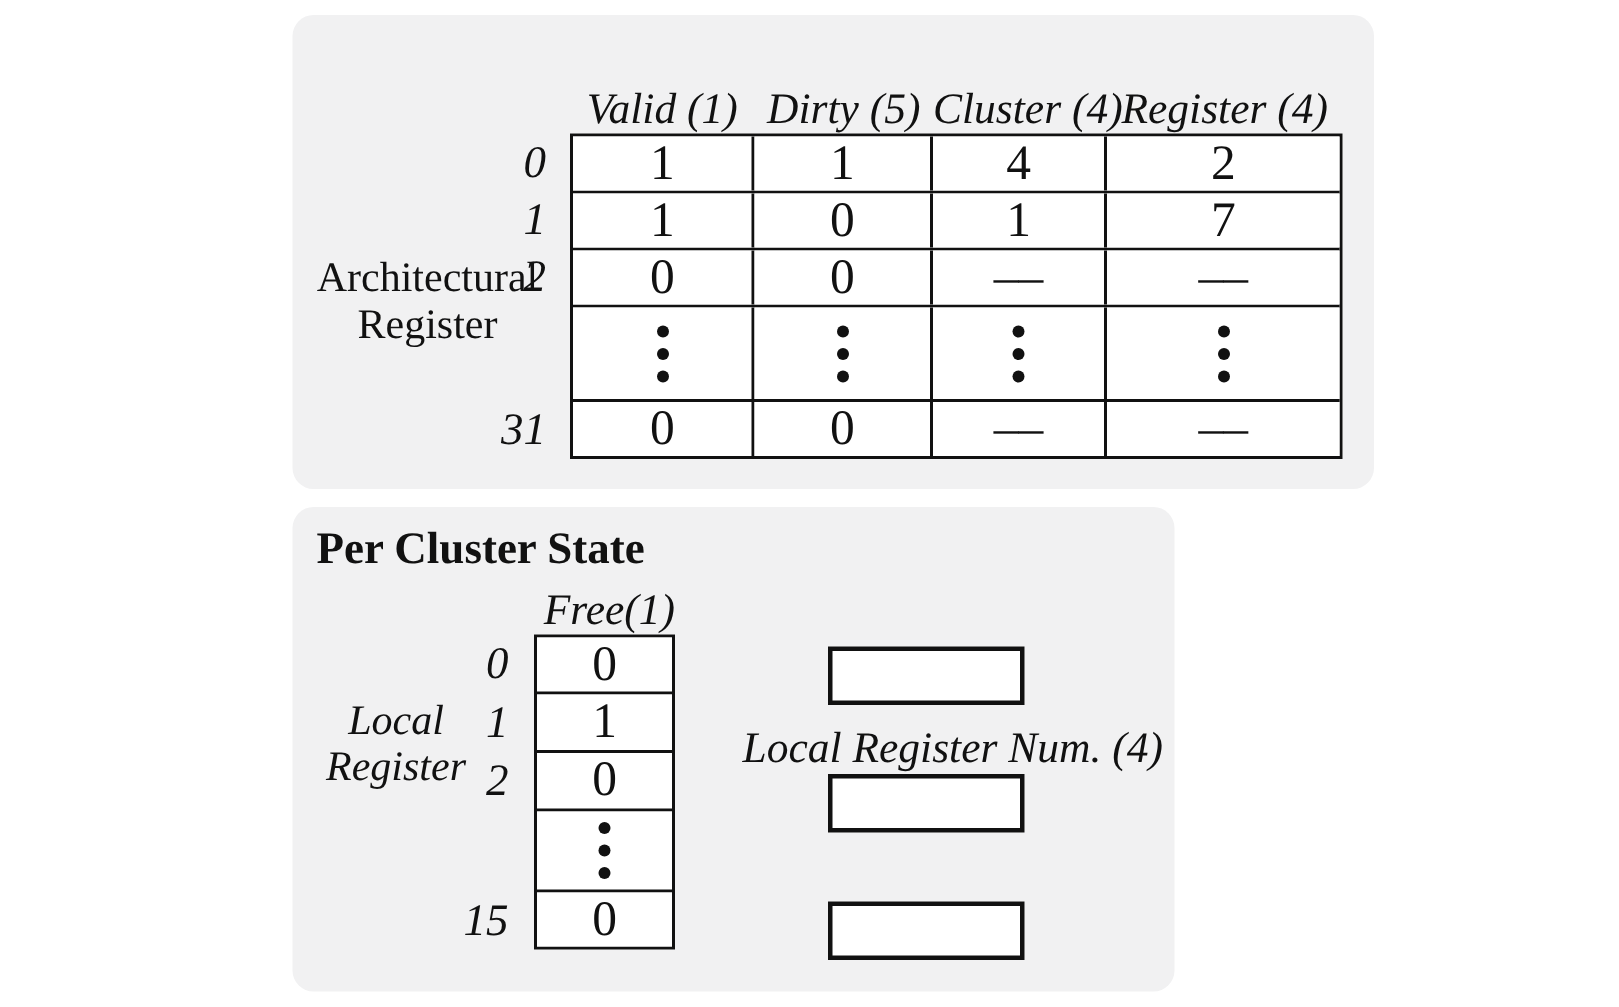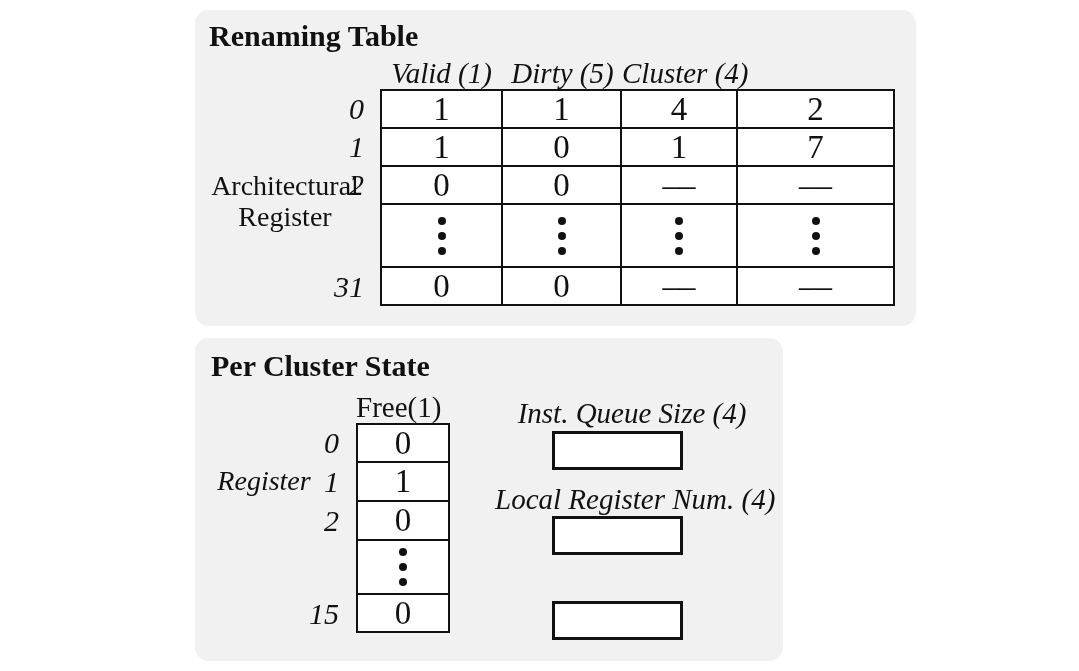--- a/index.html
+++ b/index.html
@@ -35,21 +35,21 @@
   .rt-cell:last-child{border-right:none;}
   .rt-cell:nth-child(1){width:121px;}
   .rt-cell:nth-child(2){width:119px;}
   .rt-cell:nth-child(3){width:116px;}
   .rt-cell:nth-child(4){width:155px;}
 
   .row-label{position:absolute;left:0;width:175px;text-align:right;font-style:italic;font-size:30px;line-height:30px;padding-right:6px;}
   .axis-label{position:absolute;left:0;top:160px;width:180px;text-align:center;font-size:28px;line-height:31px;}
 
   
-  .free-header{position:absolute;left:161px;top:55px;width:94px;text-align:left;font-size:29px;line-height:28px;white-space:nowrap;}
+  .free-header{position:absolute;left:161px;top:55px;width:94px;text-align:right;font-style:italic;font-size:29px;line-height:28px;white-space:nowrap;}
   .free-table{position:absolute;left:161px;top:85px;width:94px;height:210px;border:2px solid var(--line);background:var(--cell-bg);}
   .free-row{display:flex;align-items:center;justify-content:center;border-bottom:2px solid var(--line);font-size:33px;background:var(--cell-bg);}
   .free-row:last-child{border-bottom:none;}
   .free-row.h38{height:38px;}
   .free-row.h39{height:39px;}
   .free-row.h54{height:54px;}
   .free-row.h36{height:36px;}
   .free-label{position:absolute;left:0;width:152px;text-align:right;font-style:italic;font-size:30px;line-height:30px;padding-right:8px;}
   .local-axis{position:absolute;left:2px;top:127px;width:134px;text-align:center;font-style:italic;font-size:28px;line-height:31px;}
 
@@ -60,26 +60,26 @@
   
   .vdots{display:flex;flex-direction:column;align-items:center;justify-content:center;gap:7px;}
   .vdots i{display:block;width:8px;height:8px;border-radius:50%;background:var(--line);}
 </style>
 </head>
 <body>
 
 <div class="page">
 
   <section class="panel panel-top">
-    <h2 class="panel-title">Renaming Table</h2>
 
     <div class="rt-headers">
       <span>Valid (1)</span>
       <span>Dirty (5)</span>
       <span>Cluster (4)</span>
+      <span>Register (4)</span>
     </div>
 
     <div class="row-label" style="top:84px">0</div>
     <div class="row-label" style="top:122px">1</div>
     <div class="row-label" style="top:160px">2</div>
     <div class="row-label" style="top:262px">31</div>
 
     <div class="axis-label">
       <div>Architectural</div>
       <div>Register</div>
@@ -147,38 +147,38 @@
     <h2 class="panel-title">Per Cluster State</h2>
 
     <div class="free-header">Free(1)</div>
 
     <div class="free-label" style="top:90px">0</div>
     <div class="free-label" style="top:129px">1</div>
     <div class="free-label" style="top:168px">2</div>
     <div class="free-label" style="top:261px">15</div>
 
     <div class="local-axis">
+      <div>Local</div>
       <div>Register</div>
     </div>
 
     <div class="free-table">
       <div class="free-row h38">0</div>
       <div class="free-row h39">1</div>
       <div class="free-row h39">0</div>
       <div class="free-row h54">
           <span class="vdots">
             <i></i>
             <i></i>
             <i></i>
           </span>
         </div>
       <div class="free-row h36">0</div>
     </div>
 
-    <div class="field-label" style="top:61px">Inst. Queue Size (4)</div>
     <div class="field-box" style="top:93px"></div>
 
     <div class="field-label" style="top:147px">Local Register Num. (4)</div>
     <div class="field-box" style="top:178px"></div>
 
     <div class="field-box" style="top:263px"></div>
   </section>
 
 </div>
 

